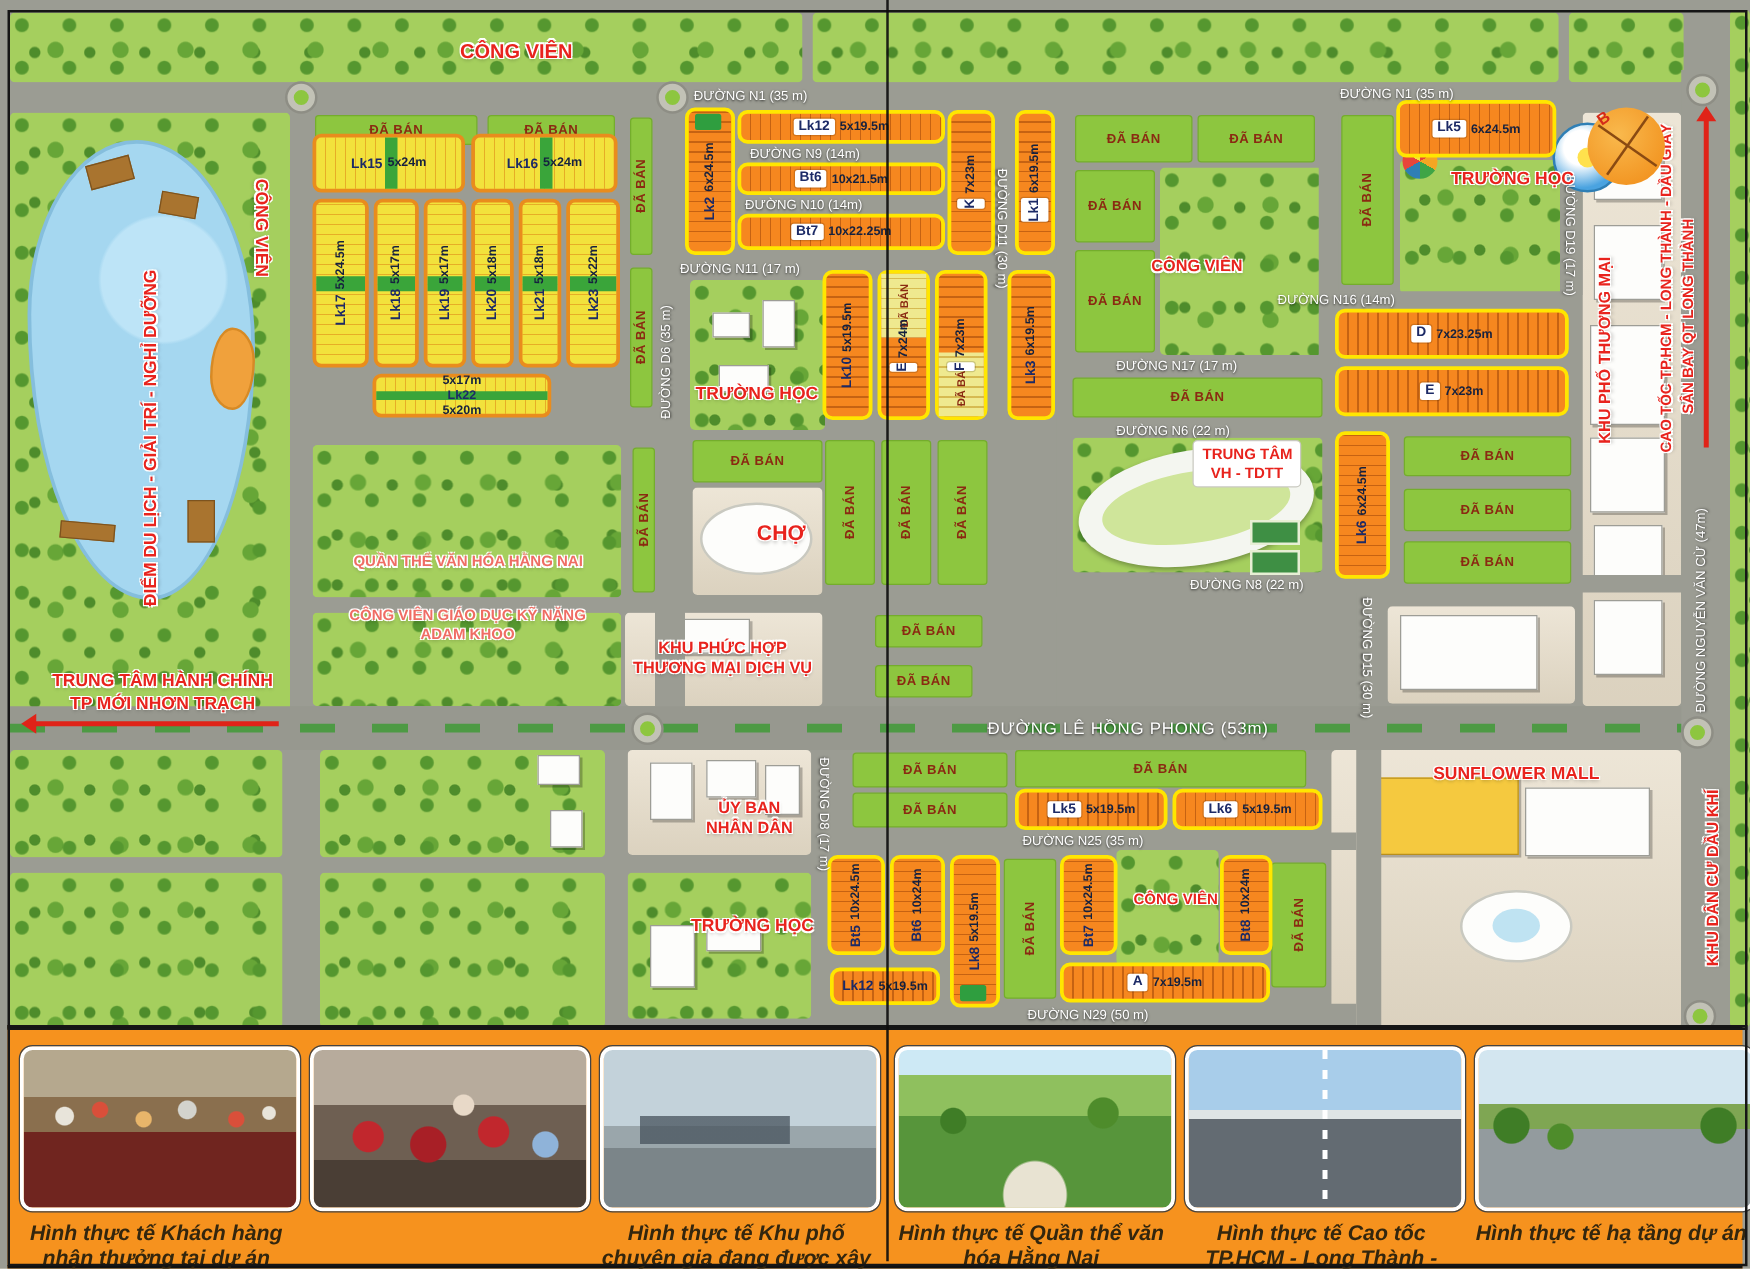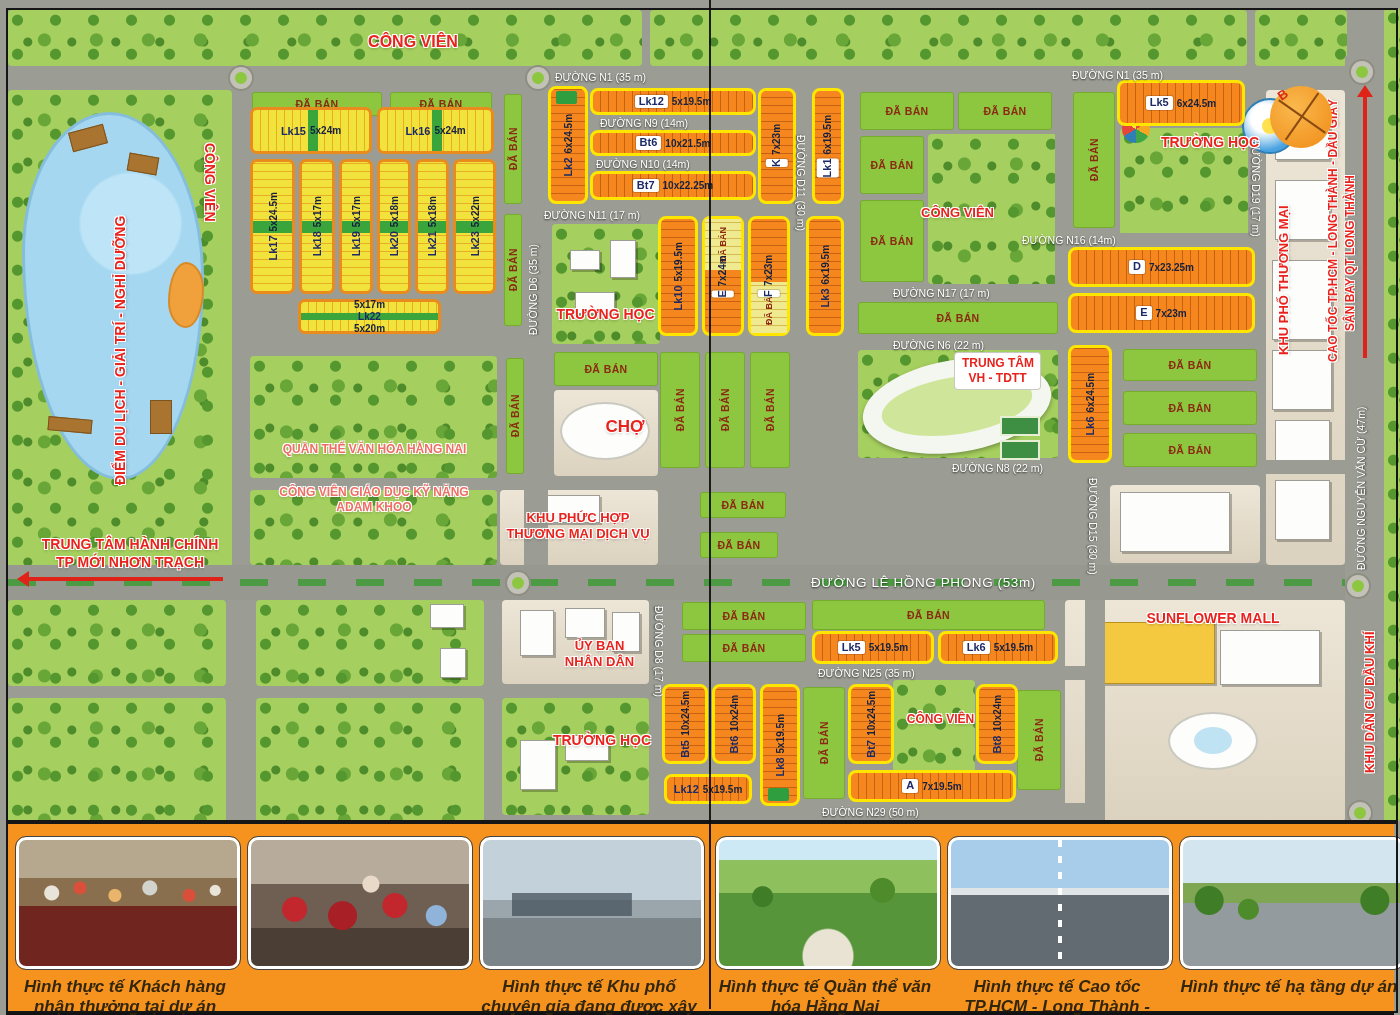--- a/index.html
+++ b/index.html
@@ -478,21 +478,21 @@
       <div class="rlabel vdown" style="left: 1087px; top: 478px; height: 112px;">ĐƯỜNG D15 (30 m)</div>
       <div class="rlabel vdown" style="left: 1250px; top: 140px; height: 95px;">ĐƯỜNG D19 (17 m)</div>
       <div class="rlabel vup" style="left: 1355px; top: 360px; height: 210px;">ĐƯỜNG NGUYỄN VĂN CỪ (47m)</div>
       <div class="rlabel" style="left: 600px; top: 117px; height: auto; text-align: right;">ĐƯỜNG N9 (14m)</div>
       <div class="rlabel" style="left: 596px; top: 158px; height: auto;">ĐƯỜNG N10 (14m)</div>
       <div class="rlabel" style="left: 544px; top: 209px; height: auto;">ĐƯỜNG N11 (17 m)</div>
       <div class="rlabel" style="left: 1022px; top: 234px; height: auto;">ĐƯỜNG N16 (14m)</div>
       <div class="rlabel" style="left: 893px; top: 287px; height: auto;">ĐƯỜNG N17 (17 m)</div>
       <div class="rlabel" style="left: 893px; top: 339px; height: auto;">ĐƯỜNG N6 (22 m)</div>
       <div class="rlabel" style="left: 952px; top: 462px; height: auto;">ĐƯỜNG N8 (22 m)</div>
-      <div class="rlabel big" style="left: 790px; top: 575px; height: auto; margin-left: 21px;">ĐƯỜNG LÊ HỒNG PHONG  (53m)</div>
+      <div class="rlabel big" style="left: 790px; top: 575px; height: auto;">ĐƯỜNG LÊ HỒNG PHONG  (53m)</div>
       <div class="rlabel" style="left: 818px; top: 667px; height: auto;">ĐƯỜNG N25 (35 m)</div>
       <div class="rlabel" style="left: 822px; top: 806px; height: auto;">ĐƯỜNG N29 (50 m)</div>
       <div class="rlabel vdown" style="left: 653px; top: 606px; height: 100px;">ĐƯỜNG D8 (17 m)</div>
       <div class="ml " style="left: 348px; top: 32px; width: 130px; height: auto; font-size: 16px;">CÔNG VIÊN</div>
       <div class="ml " style="left: 1155px; top: 134px; width: 110px; height: auto; font-size: 14px;">TRƯỜNG HỌC</div>
       <div class="ml  vdown" style="left: 200px; top: 95px; width: auto; height: 175px; font-size: 14px;">CÔNG VIÊN</div>
       <div class="ml  vup" style="left: 112px; top: 185px; width: auto; height: 330px; font-size: 14px;">ĐIỂM DU LỊCH - GIẢI TRÍ - NGHỈ DƯỠNG</div>
       <div class="ml " style="left: 25px; top: 536px; width: 210px; height: auto; font-size: 14px;">
         <div style="position: static;">TRUNG TÂM HÀNH CHÍNH</div>
         <div style="position: static;">TP MỚI NHƠN TRẠCH</div>

